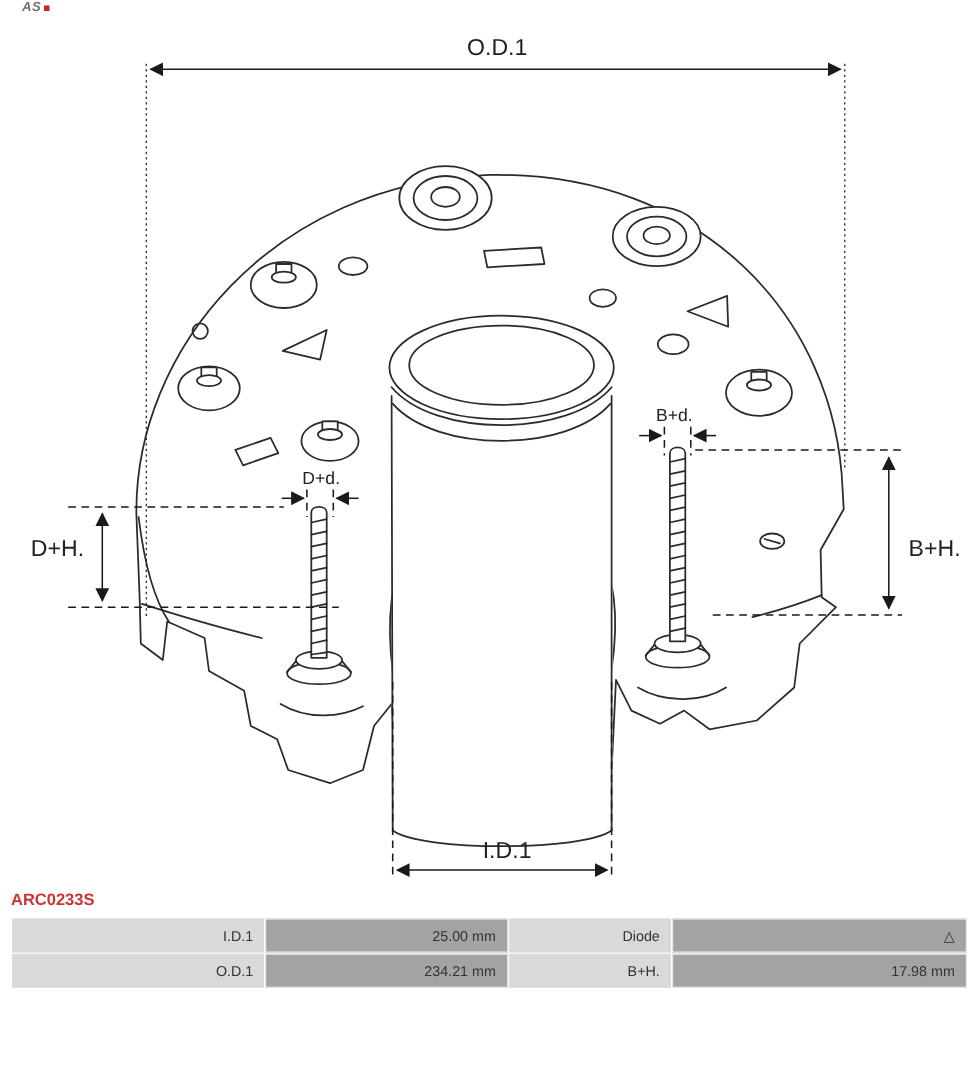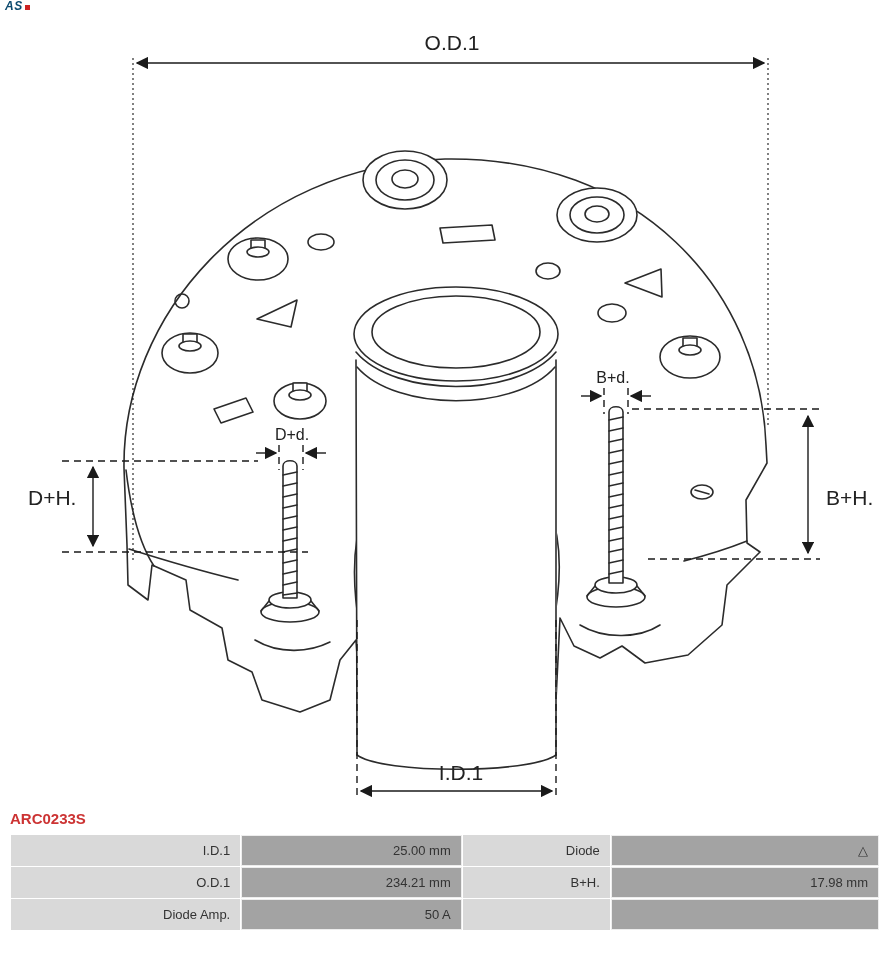--- a/index.html
+++ b/index.html
@@ -7,25 +7,25 @@
     margin: 0;
     width: 890px;
     height: 979px;
     background: #fff;
     font-family: "Liberation Sans", sans-serif;
     overflow: hidden;
   }
   .logo {
     position: absolute;
     top: 0;
-    left: 5px;
+    left: 20px;
     font-size: 12px;
     font-weight: bold;
     font-style: italic;
-    color: #0c4a6e;
+    color: #737373;
     letter-spacing: 0.5px;
     line-height: 13px;
   }
   .logo .dot {
     display: inline-block;
     width: 5px; height: 5px;
     background: #cc2222;
     margin-left: 2px;
   }
   svg { display: block; }
@@ -222,20 +222,14 @@
       <td class="val">25.00 mm</td>
       <td class="lbl">Diode</td>
       <td class="val">△</td>
     </tr>
     <tr>
       <td class="lbl">O.D.1</td>
       <td class="val">234.21 mm</td>
       <td class="lbl">B+H.</td>
       <td class="val">17.98 mm</td>
     </tr>
-    <tr>
-      <td class="lbl">Diode Amp.</td>
-      <td class="val">50 A</td>
-      <td class="lbl"></td>
-      <td class="val"></td>
-    </tr>
   </tbody>
 </table>
 
 </body></html>

